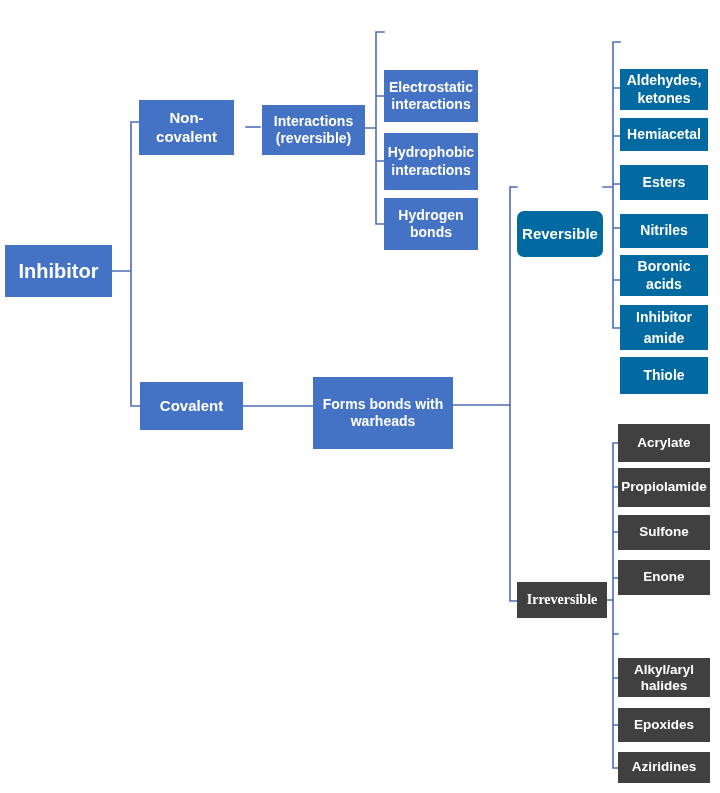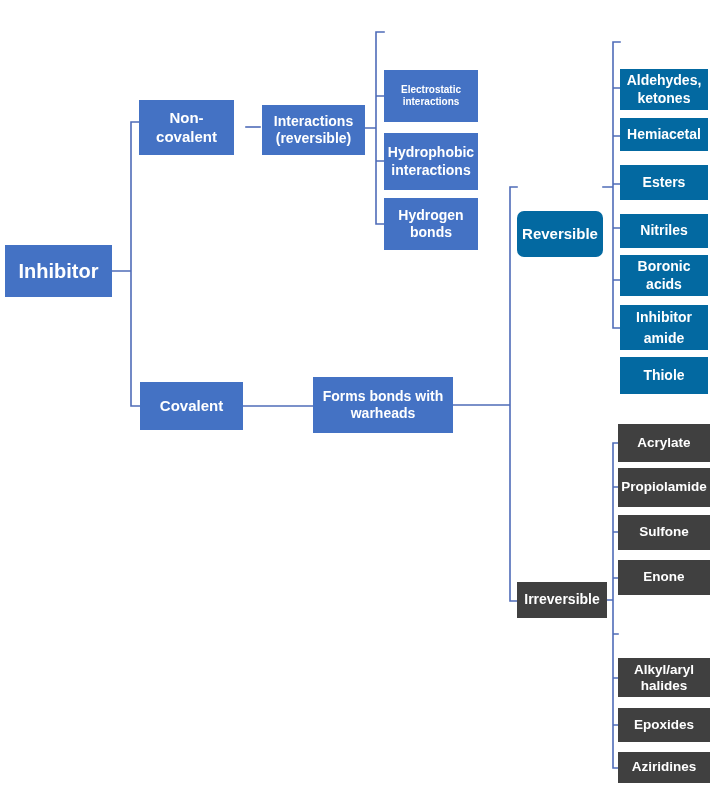--- a/index.html
+++ b/index.html
@@ -22,40 +22,40 @@
   }
   .blue{background:#4472c4;}
   .green{background:#0369a1;margin-top:47px;}
   .orange{background:#404040;}
 
   
   [data-name="node-inhibitor"]{left:5px;top:245px;width:107px;height:52px;font-size:20px;}
   [data-name="node-non-covalent"]{left:139px;top:100px;width:95px;height:55px;font-size:15px;}
   [data-name="node-interactions"]{left:262px;top:105px;width:103px;height:50px;font-size:14px;}
   [data-name="node-covalent"]{left:140px;top:382px;width:103px;height:48px;font-size:15px;}
-  [data-name="node-warheads"]{left:313px;top:377px;width:140px;height:56px;font-size:14px;}
+  [data-name="node-warheads"]{left:313px;top:377px;width:140px;height:72px;font-size:14px;}
 
   [data-name="node-van-der-waals"]{left:384px;top:3px;width:94px;height:58px;font-size:14px;line-height:1.15;}
-  [data-name="node-electrostatic"]{left:384px;top:70px;width:94px;height:52px;font-size:10px;}
+  [data-name="node-electrostatic"]{left:384px;top:70px;width:94px;height:52px;font-size:14px;}
   [data-name="node-hydrophobic"]{left:384px;top:133px;width:94px;height:57px;font-size:14px;}
   [data-name="node-hydrogen-bonds"]{left:384px;top:198px;width:94px;height:52px;font-size:14px;}
 
   
   [data-name="node-reversible"]{left:517px;top:164px;width:86px;height:46px;font-size:15px;border-radius:7px;}
   .g-item{left:620px;width:88px;font-size:14px;}
   [data-name="node-aldehydes-ketones"]{top:22px;height:41px;}
   [data-name="node-hemiacetal"]{top:71px;height:33px;}
   [data-name="node-esters"]{top:118px;height:35px;}
   [data-name="node-nitriles"]{top:167px;height:34px;}
   [data-name="node-boronic-acids"]{top:208px;height:41px;}
   [data-name="node-cyanoacryl-amide"]{top:258px;height:45px;line-height:1.5;}
   [data-name="node-thiole"]{top:310px;height:37px;}
 
   
-  [data-name="node-irreversible"]{left:517px;top:582px;width:90px;height:36px;font-size:14px;}
+  [data-name="node-irreversible"]{left:517px;top:582px;width:90px;height:36px;font-size:14px;font-family:Liberation Serif, serif;}
   .o-item{left:618px;width:92px;font-size:13.5px;}
   [data-name="node-acrylate"]{top:424px;height:38px;}
   [data-name="node-propiolamide"]{top:468px;height:39px;}
   [data-name="node-sulfone"]{top:515px;height:35px;}
   [data-name="node-enone"]{top:560px;height:35px;}
   [data-name="node-acrylamide"]{top:618px;height:33px;margin-top:41px;}
   [data-name="node-alkyl-aryl-halides"]{top:658px;height:39px;line-height:1.15;}
   [data-name="node-epoxides"]{top:708px;height:34px;}
   [data-name="node-aziridines"]{top:752px;height:31px;}
 </style>

